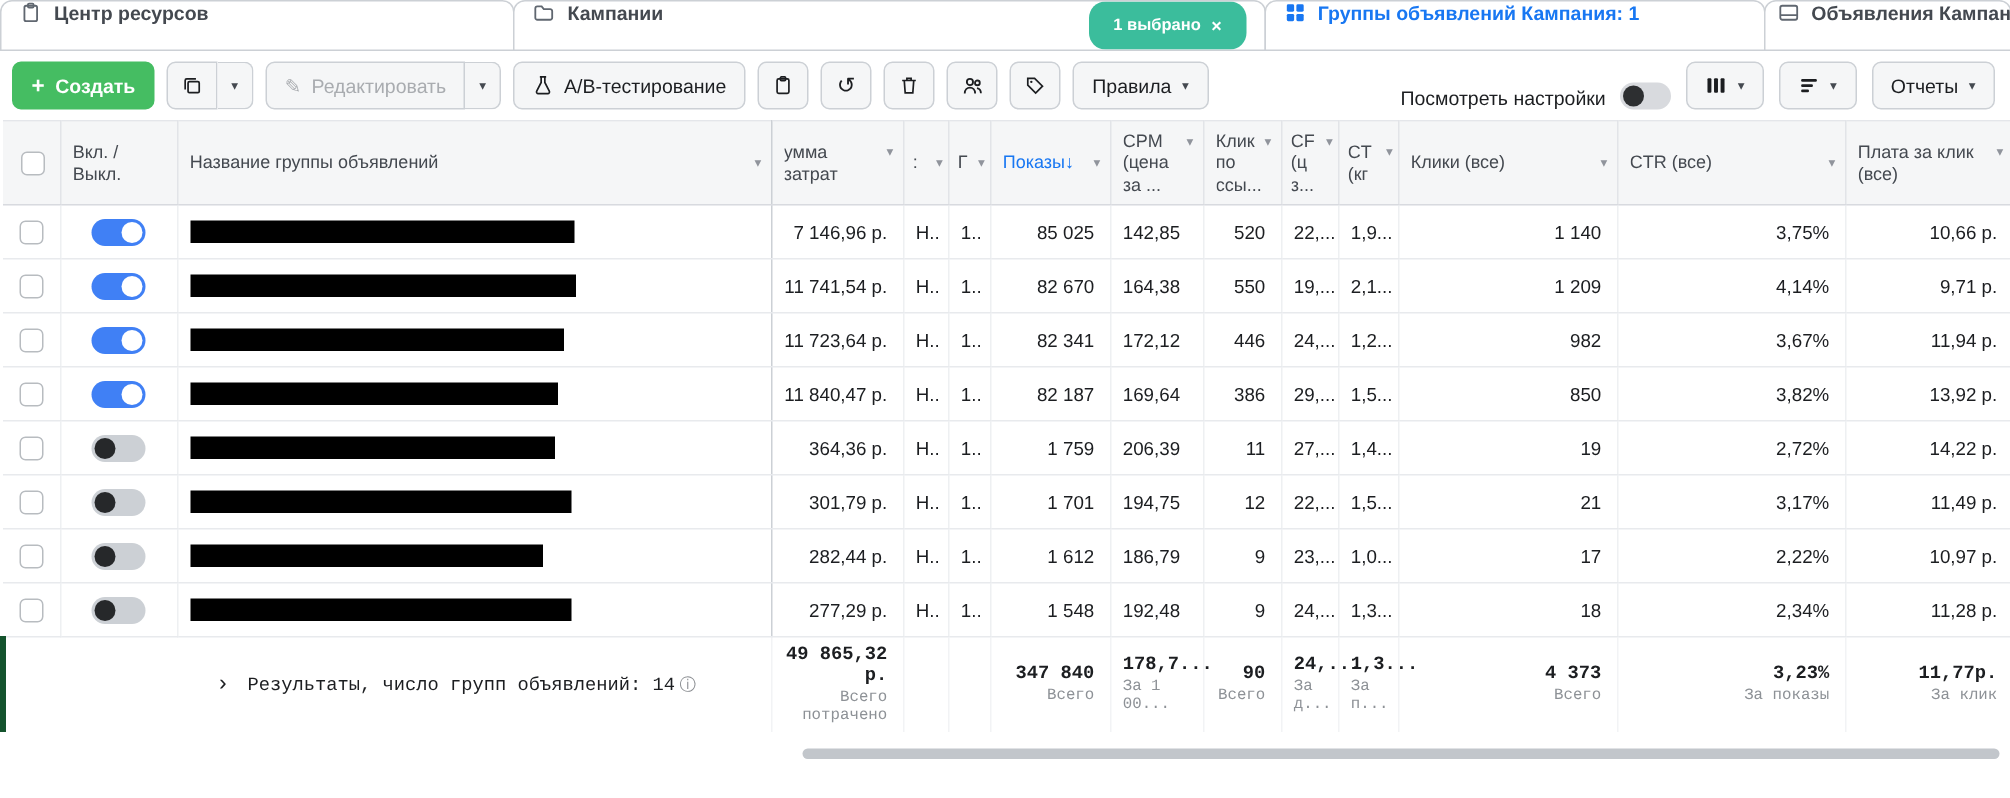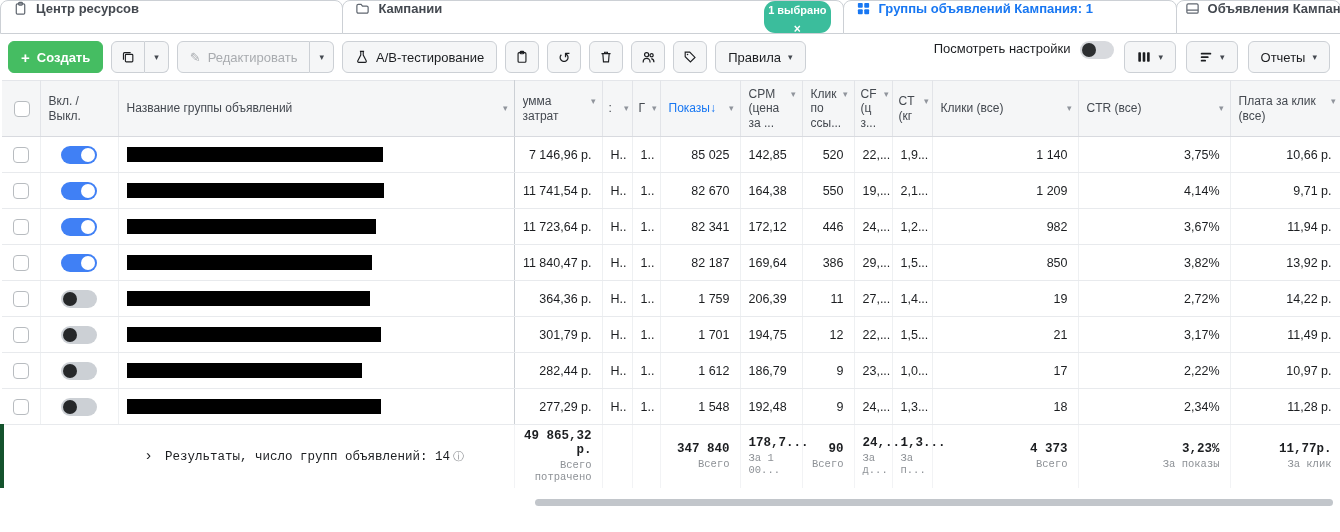--- a/index.html
+++ b/index.html
@@ -22,21 +22,21 @@
     display:flex;gap:8px;padding:0 12px;
     border:1px solid #ccd0d5;border-radius:8px 8px 0 0;margin-right:-1px;
     font-size:13px;font-weight:bold;color:#444950;background:#fff;cursor:pointer;
     overflow:hidden;white-space:nowrap;
   }
   .tab.active{color:var(--accent-blue)}
   .tab-1{width:366px}.tab-2{width:535px}.tab-3{width:356px}.tab-4{width:176px;padding:0 8px}
   .badge{
     margin-left:auto;display:flex;align-items:center;gap:7px;
     background:var(--selected-badge);color:#fff;font-size:11px;font-weight:bold;
-    padding:3px 4px;border-radius:11px;flex-direction:column;
+    padding:3px 16px;border-radius:11px;
   }
   .badge-x{font-size:12px;line-height:1;cursor:pointer}
   .tab-ico{display:inline-flex;flex:none}
 
   
   .toolbar{display:flex;align-items:center;gap:8px;height:46px;padding:0 8px;background:#fff}
   .btn{
     display:inline-flex;align-items:center;justify-content:center;gap:7px;height:32px;
     padding:0 12px;background:#f5f6f7;border:1px solid #ccd0d5;border-radius:6px;
     font-size:13px;color:#1c1e21;cursor:pointer;white-space:nowrap;
@@ -44,21 +44,21 @@
   .btn-green{background:var(--create-green);border-color:var(--create-green);color:#fff;font-weight:bold}
   .btn .plus{font-size:15px;font-weight:bold;line-height:1}
   .split{display:inline-flex}
   .split .btn:first-child{border-radius:6px 0 0 6px}
   .split .btn.caretpart{border-radius:0 6px 6px 0;border-left:none;padding:0 9px}
   .icon-only{width:34px;padding:0}
   .b-caret{font-size:9px;color:#444950}
   .disabled{color:#a9acb0}
   .pencil{font-size:13px}
   .undo-glyph{font-size:15px;line-height:1}
-  .toolbar-right{margin-left:auto;display:flex;align-items:flex-start;gap:10px;padding-right:2px}
+  .toolbar-right{margin-left:auto;display:flex;align-items:flex-end;gap:10px;padding-right:2px}
   .vs-label{font-size:13px;color:#1c1e21}
   .toggle-sm{width:34px;height:18px;border-radius:10px;background:#d8dade;position:relative;cursor:pointer}
   .toggle-sm .knob{position:absolute;left:2px;top:2px;width:14px;height:14px;border-radius:50%;background:#2d2f31}
 
   
   table{border-collapse:collapse;table-layout:fixed;width:1340px;font-size:12.5px}
   .w-check{width:38px}.w-toggle{width:78px}.w-name{width:396px}.w-spent{width:88px}
   .w-c5{width:30px}.w-c6{width:28px}.w-imp{width:80px}.w-cpm{width:62px}.w-lc{width:52px}
   .w-cf{width:38px}.w-ct{width:40px}.w-ca{width:146px}.w-ctra{width:152px}.w-cpca{width:112px}
 

